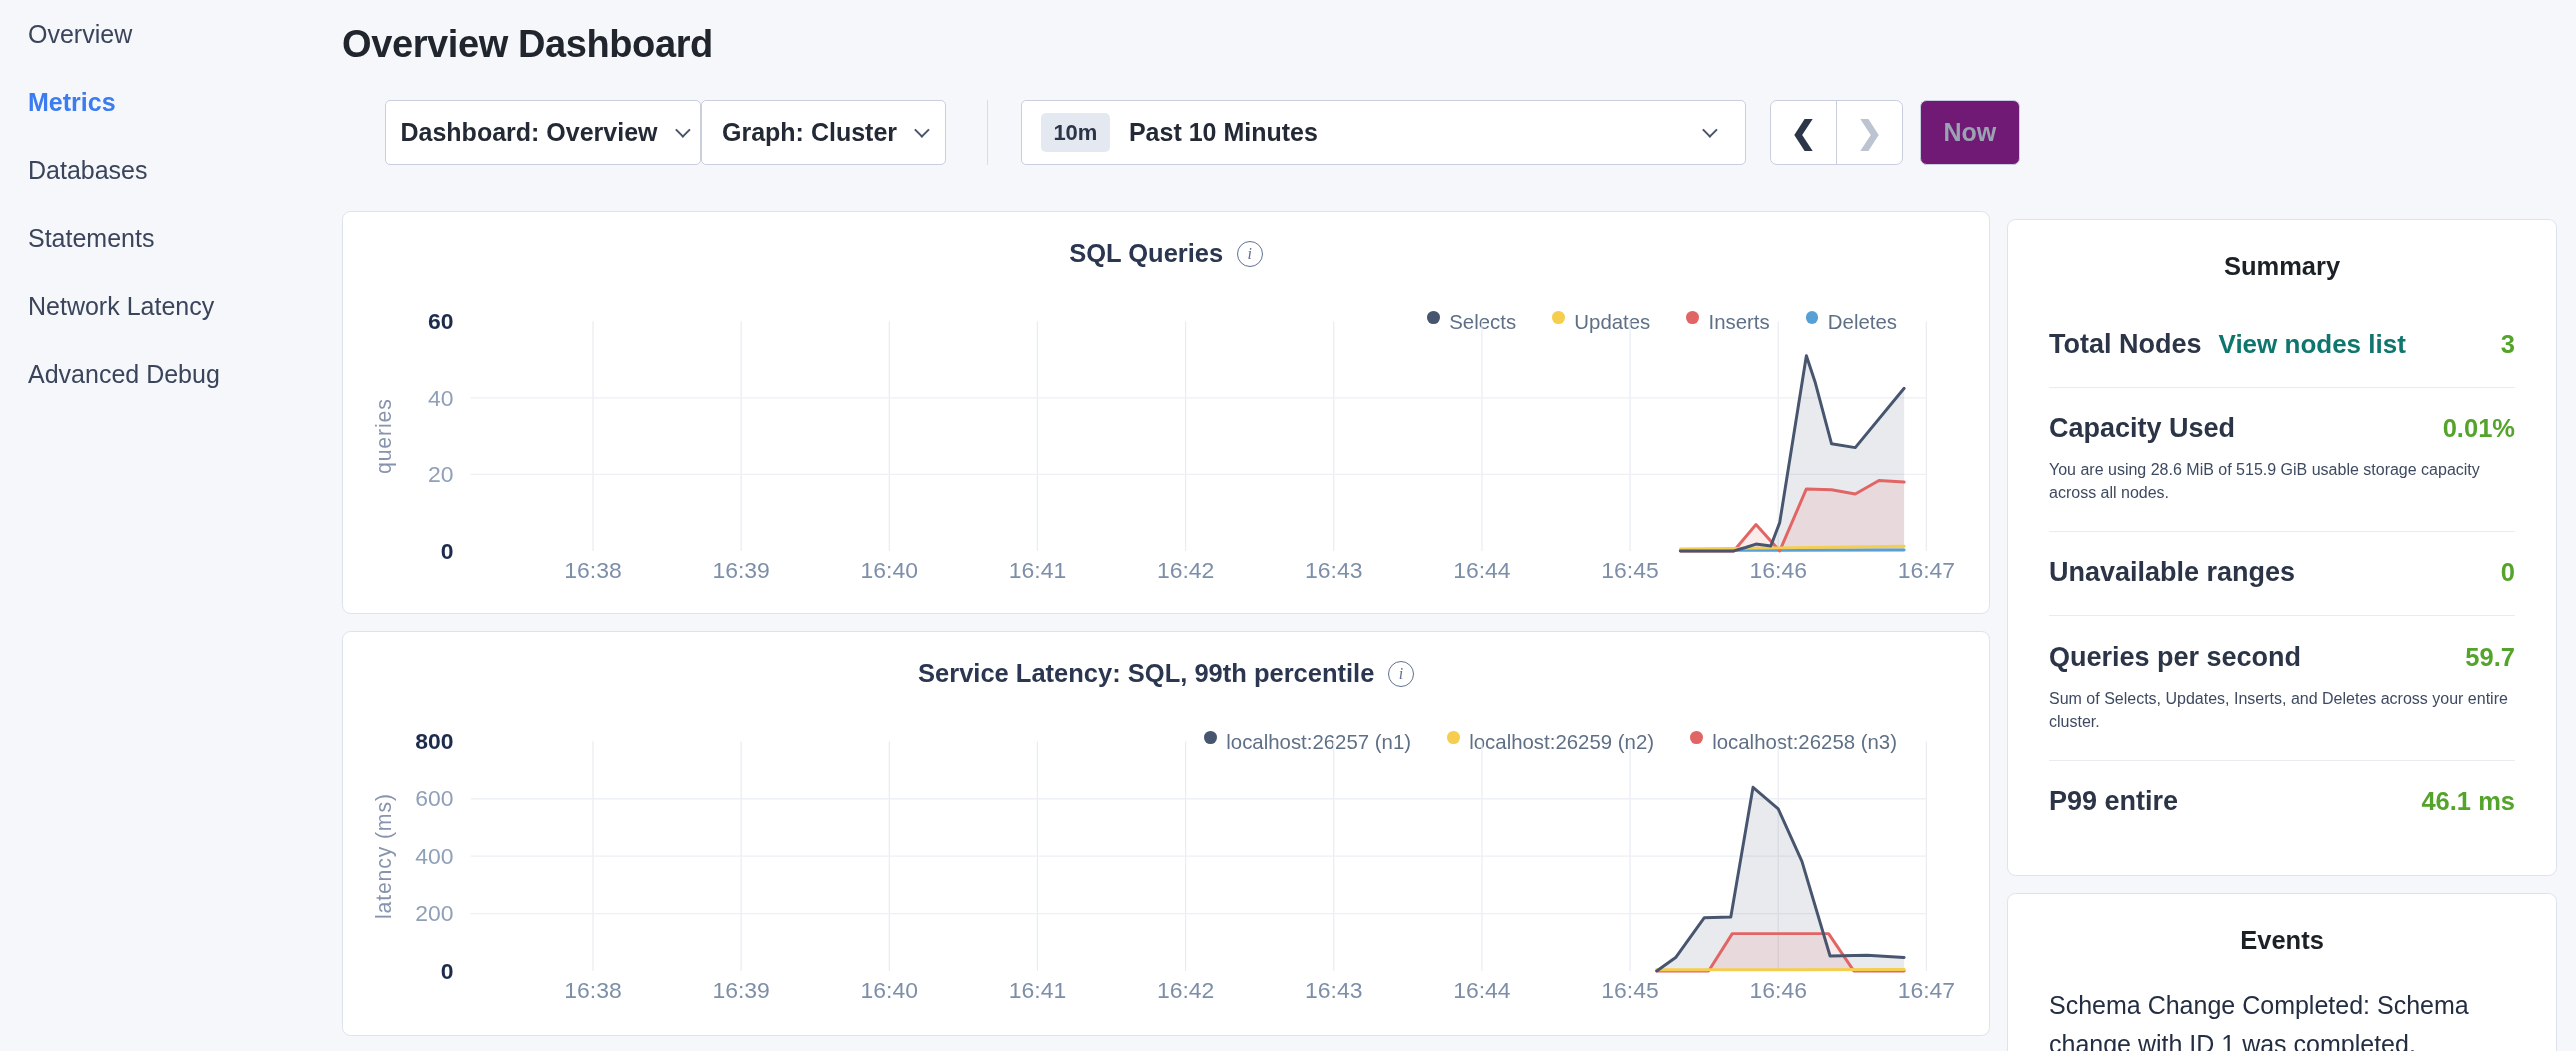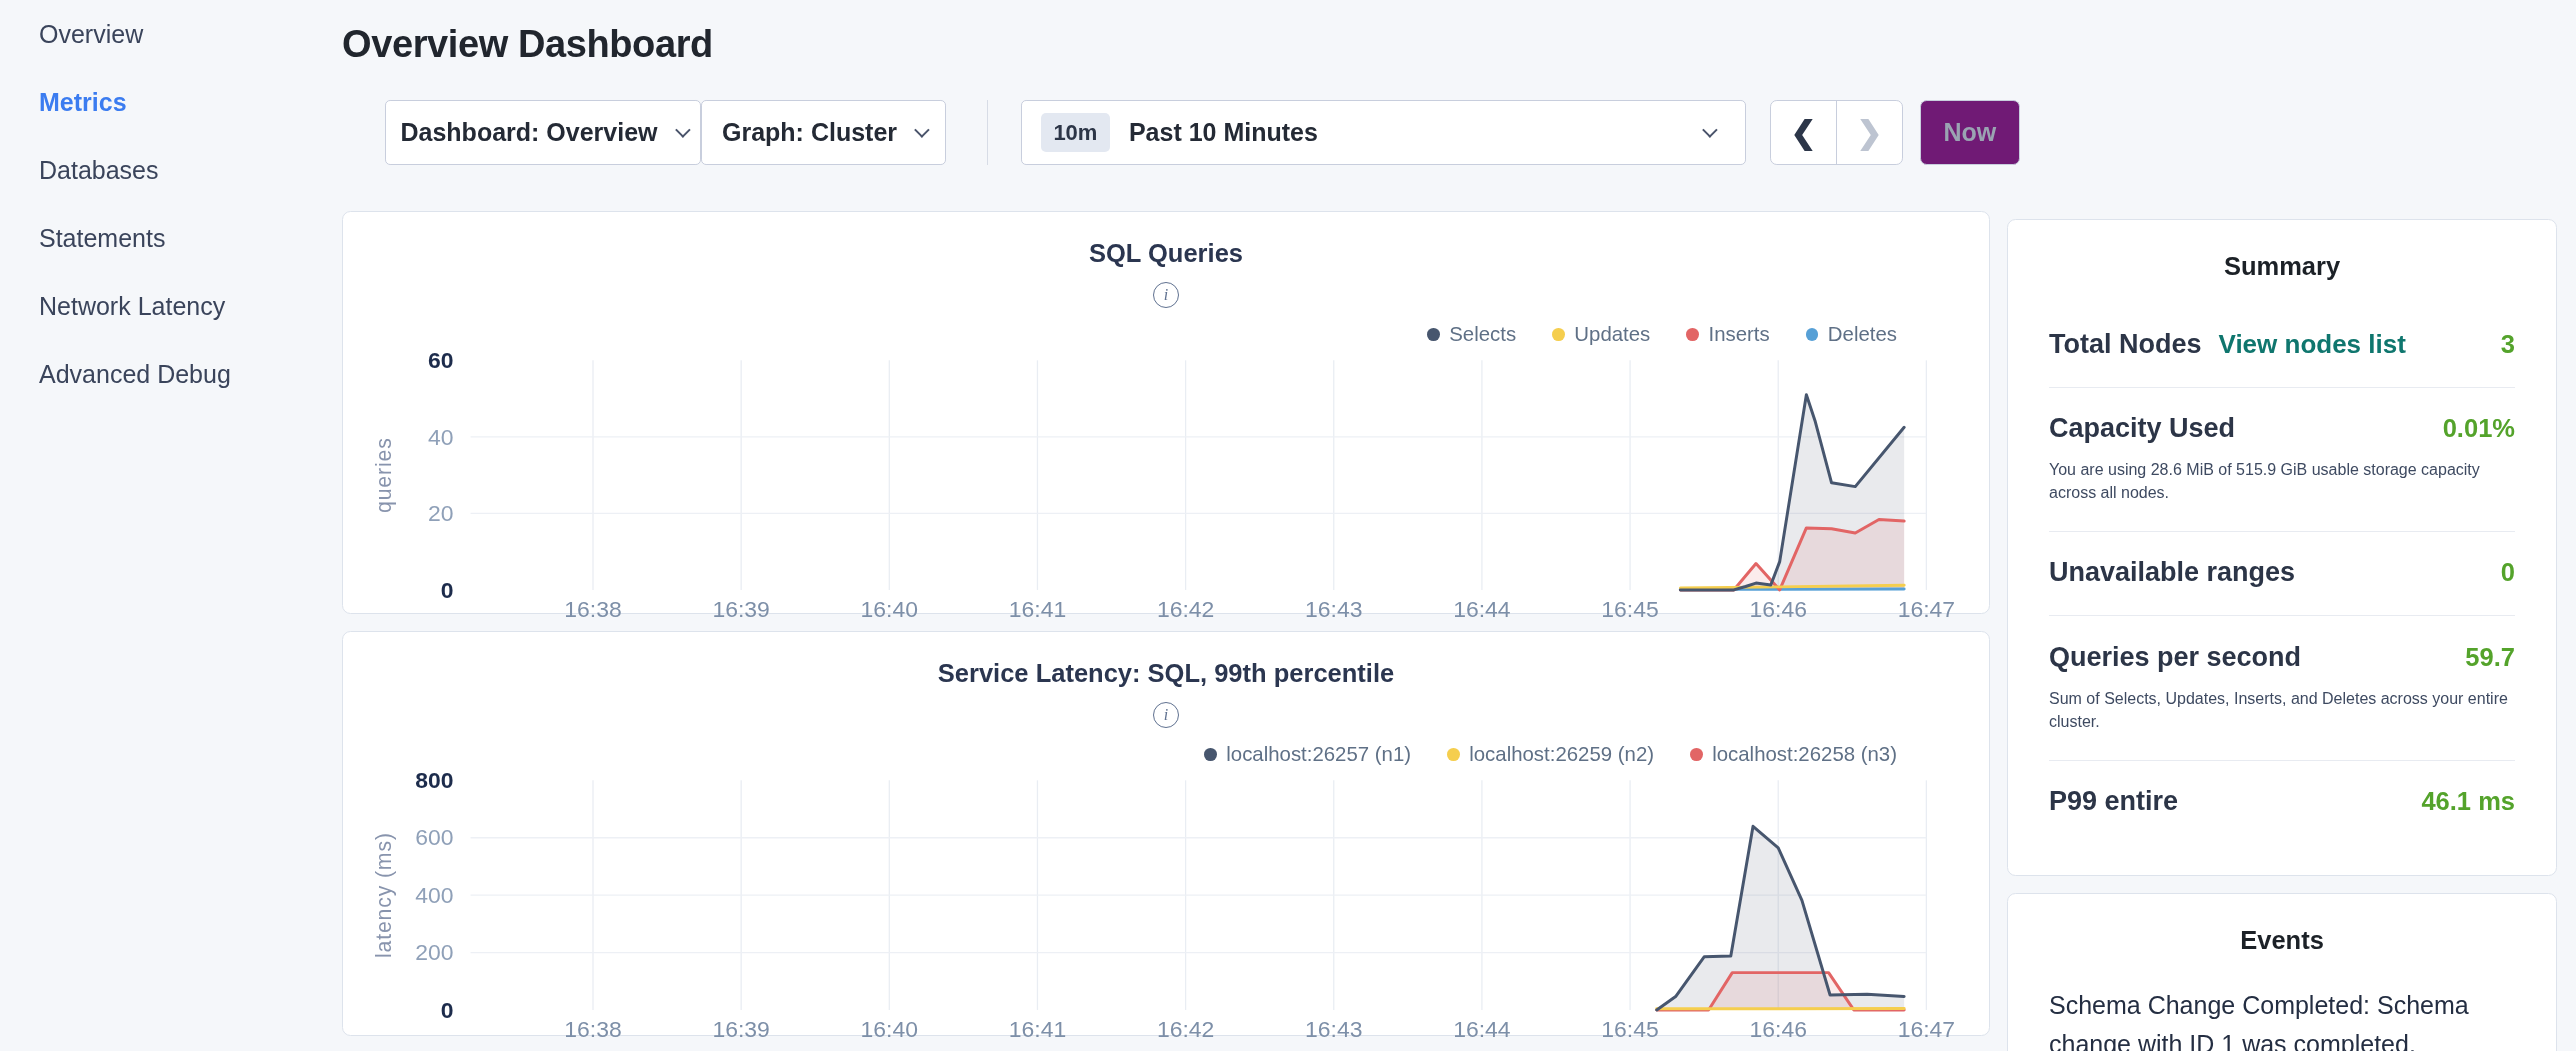--- a/index.html
+++ b/index.html
@@ -4,21 +4,21 @@
 <style>
   * { margin:0; padding:0; box-sizing:border-box; }
   html,body { width:2576px; height:1051px; overflow:hidden; }
   body {
     background:#f5f7fa;
     font-family:"Liberation Sans", sans-serif;
     color:#3a445b;
     position:relative;
   }
   
-  .sidebar { position:absolute; left:16px; top:0; width:332px; height:100%; }
+  .sidebar { position:absolute; left:5px; top:0; width:332px; height:100%; }
   .nav-item {
     height:68px; display:flex; align-items:center; padding-left:23px;
     font-size:25px; color:#3a445b; cursor:pointer;
   }
   .nav-item.active { color:#3b7cf0; font-weight:bold; }
   
   .main { position:absolute; left:342px; top:0; width:1976px; }
   .page-title { margin-top:23px; font-size:38px; font-weight:600; color:#21262e; letter-spacing:-0.4px; }
   
   .controls { display:flex; align-items:stretch; margin-top:34px; height:65px; }
@@ -57,30 +57,30 @@
   .now-btn {
     margin-left:17px; width:100px; background:#701a75; border:0.9px solid #c8cedd; border-radius:6.8px;
     display:flex; align-items:center; justify-content:center;
     font-size:25px; font-weight:bold; color:#9aa3b2; cursor:pointer;
   }
   
   .card { background:#fff; border:0.9px solid #dde3ec; border-radius:8.5px; }
   .chart-card { width:1648px; margin-top:46px; }
   .chart-card.first { margin-top:46px; height:403px; }
   .chart-card.second { margin-top:17px; height:405px; }
-  .chart-title-row { display:flex; align-items:center; justify-content:flex-start; gap:13.6px; padding-top:27px;flex-direction:column; }
+  .chart-title-row { display:flex; align-items:center; justify-content:center; gap:13.6px; padding-top:27px; }
   .chart-title { font-size:25.5px; font-weight:bold; color:#2b3650; }
   .info-icon {
     width:26px; height:26px; border:1.7px solid #5f7190; border-radius:50%;
     display:flex; align-items:center; justify-content:center;
     color:#5f7190; font-size:16px; font-style:italic; font-family:"Liberation Serif", serif;
     cursor:pointer;
   }
   .legend-row { display:flex; justify-content:flex-end; gap:36px; padding-right:92px; margin-top:15.3px; height:24px; }
-  .legend-item { display:flex; align-items:center; gap:9.4px; font-size:20.4px; color:#5f7086; }
+  .legend-item { display:flex; gap:9.4px; font-size:20.4px; color:#5f7086;margin-top:28px; }
   .legend-dot { width:12.8px; height:12.8px; border-radius:50%; }
   svg.plot { display:block; margin-top:3.4px; }
   .vgrid { stroke:#e9edf3; stroke-width:1.5; }
   .hgrid { stroke:#edf0f5; stroke-width:1.5; }
   .xlab { fill:#7d8fa8; font-size:27px; text-anchor:middle; }
   .ylab { fill:#8fa0b8; font-size:27px; text-anchor:end; }
   .ylab-strong { fill:#1d2c4c; font-size:27px; font-weight:bold; text-anchor:end; }
   .atitle { fill:#8894ad; font-size:25px; text-anchor:middle; letter-spacing:1px; }
   
   .rail { position:absolute; left:2007px; top:219px; width:550px; }

